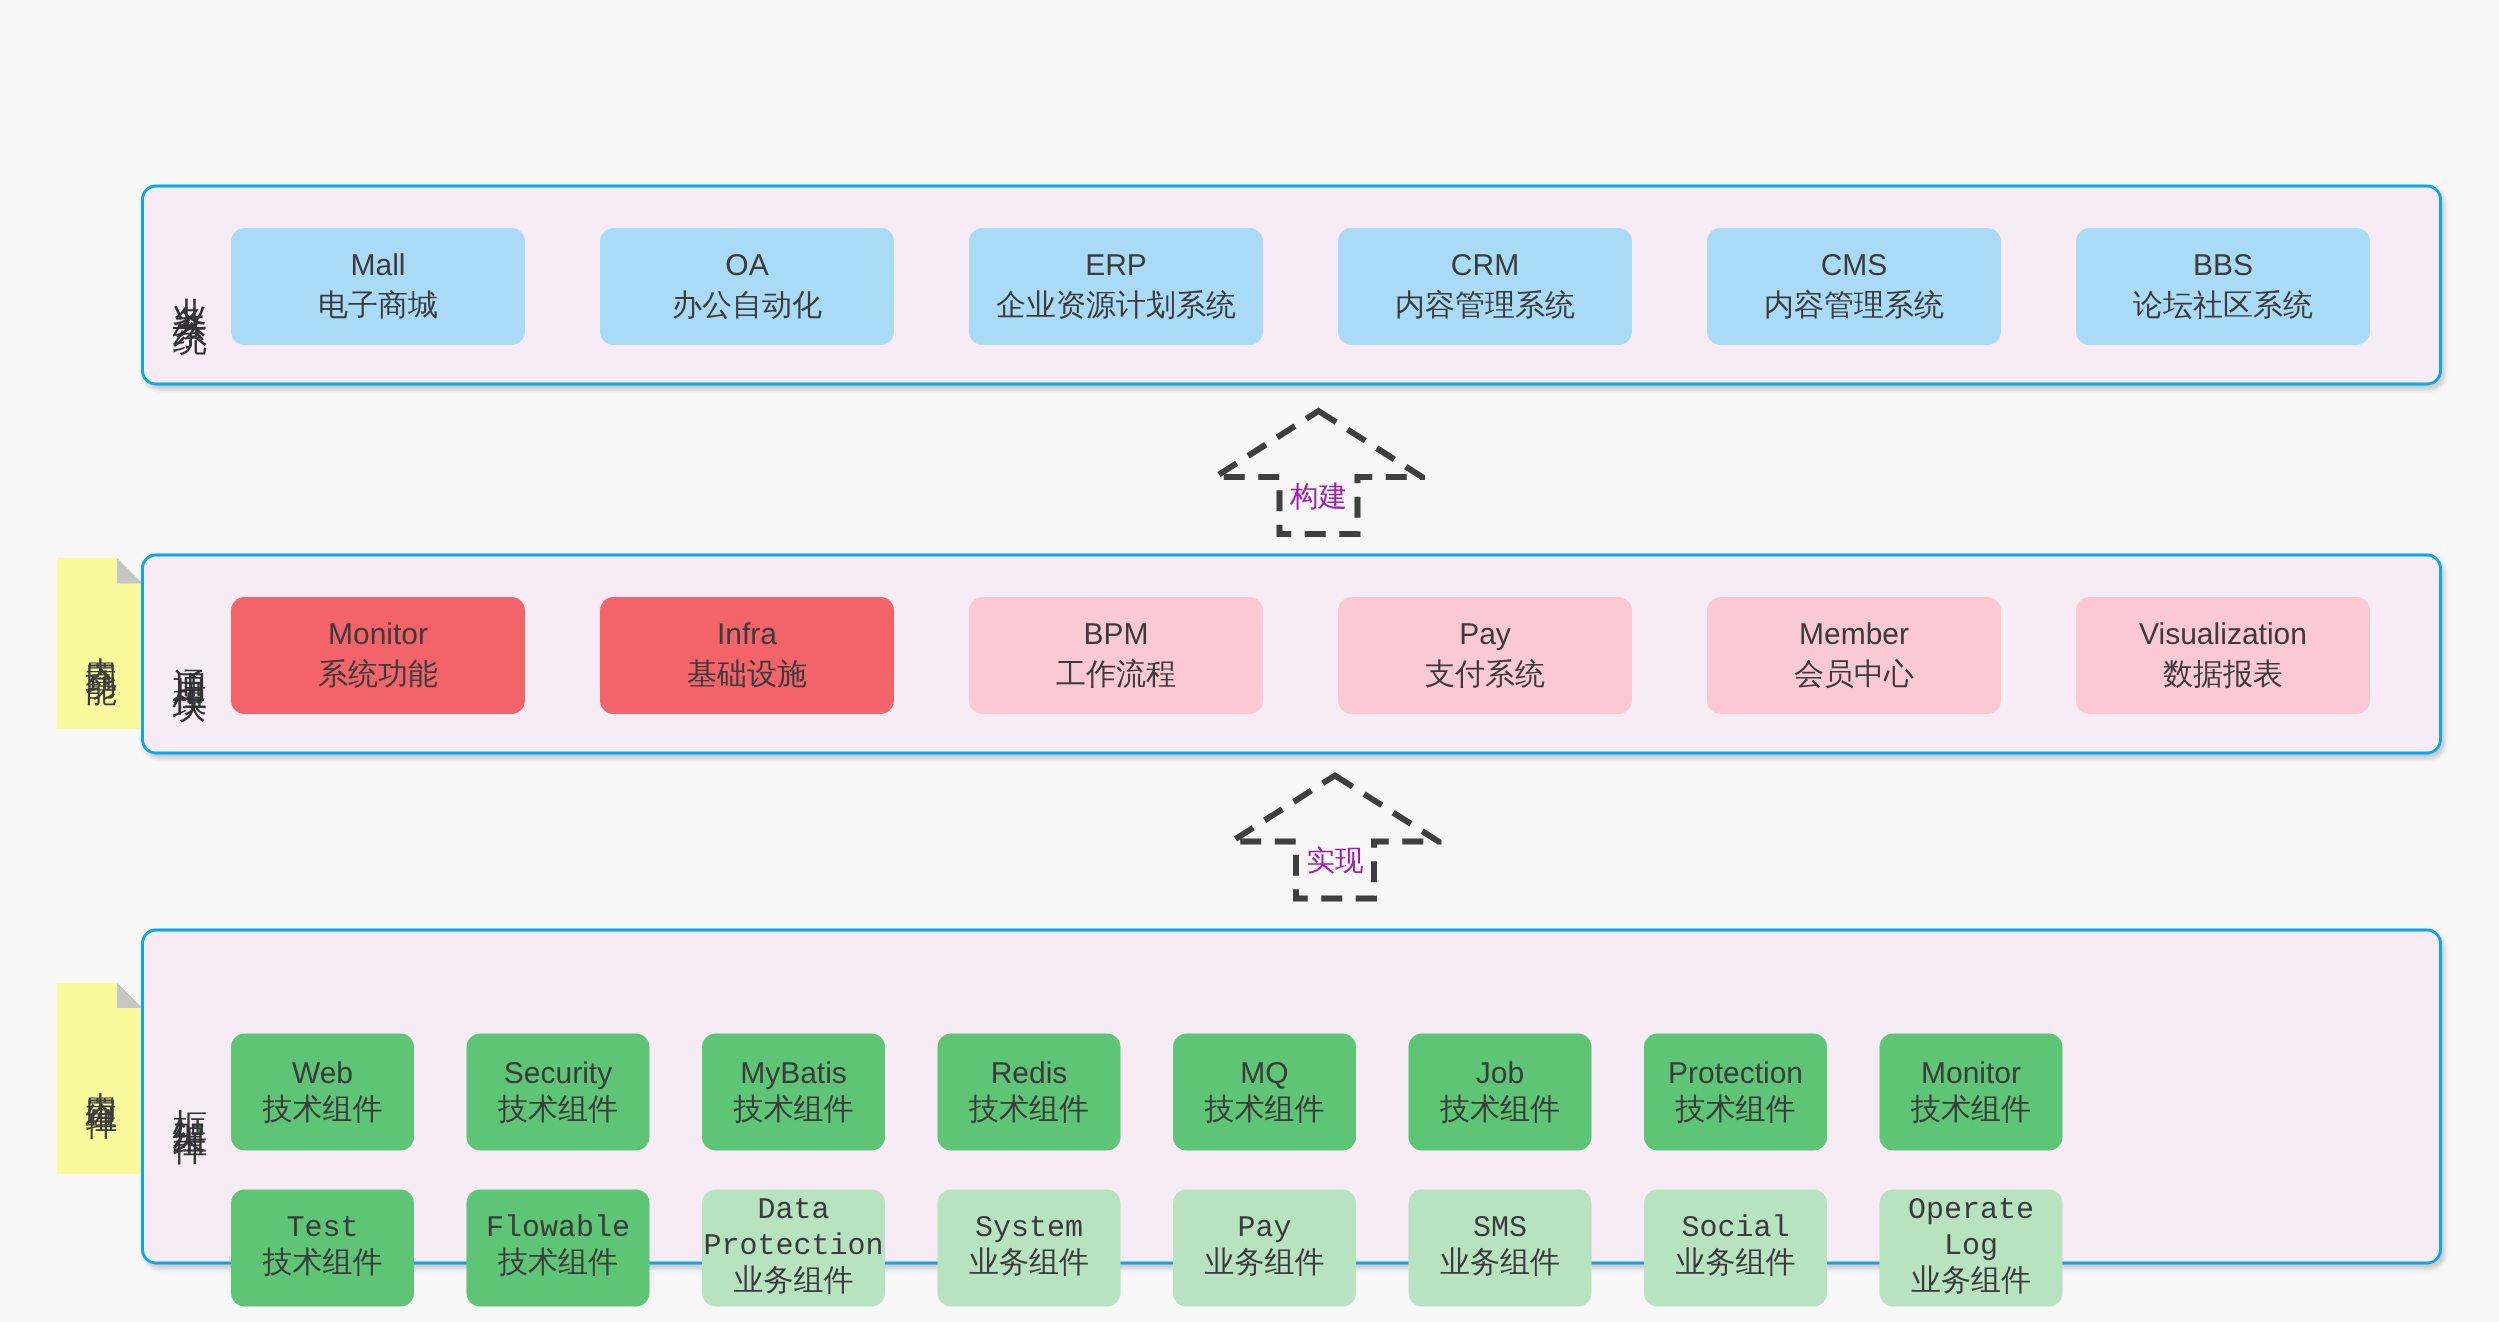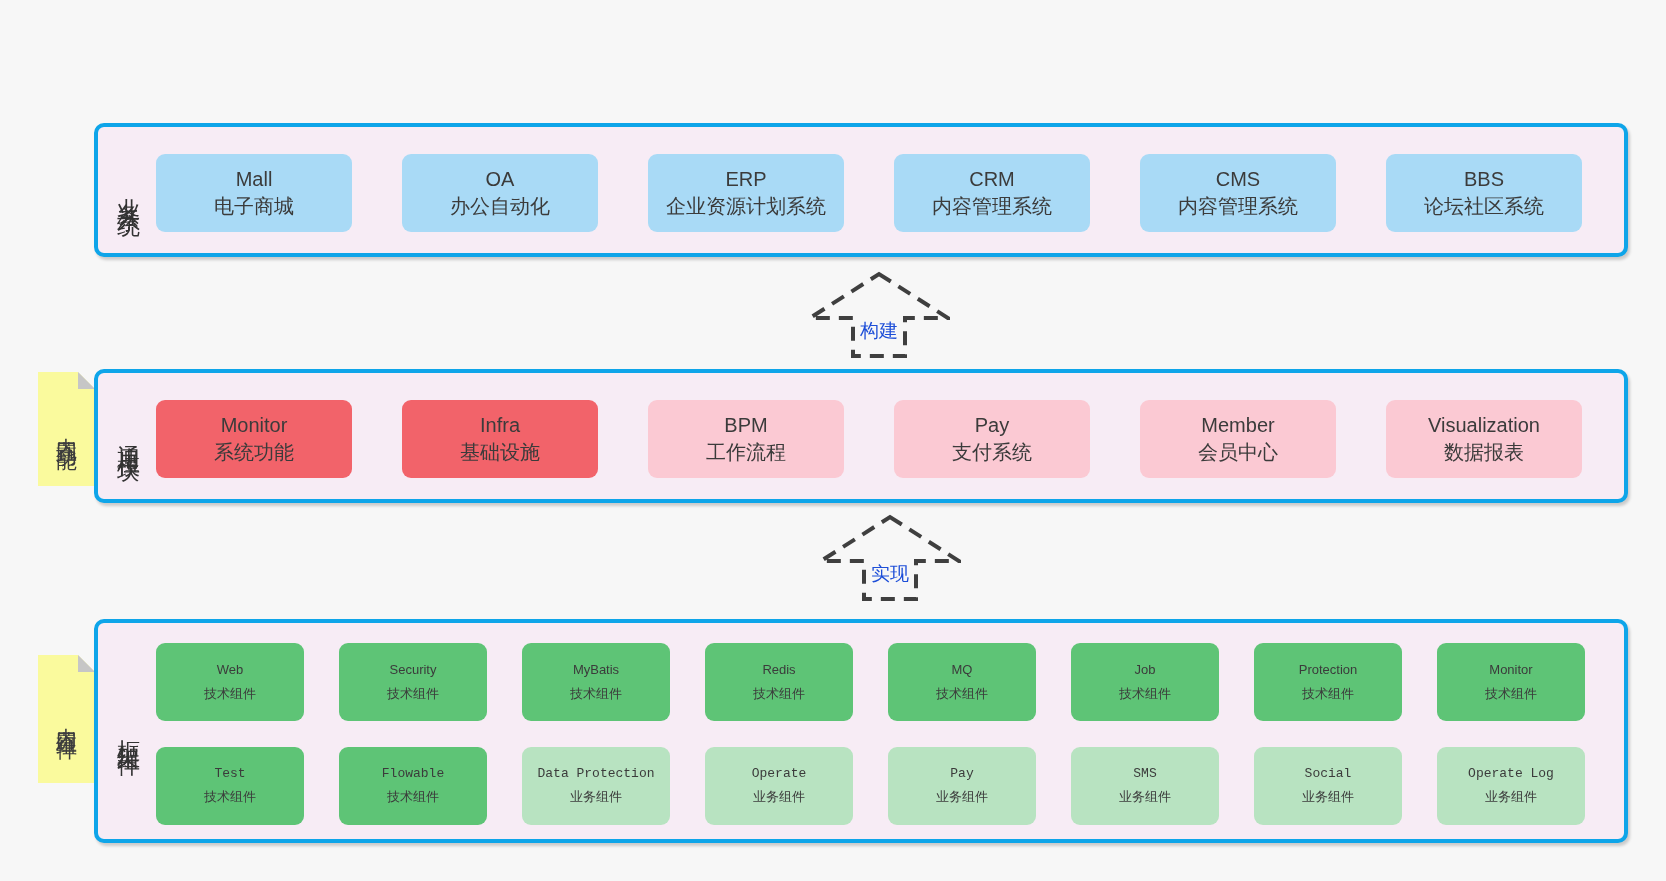--- a/index.html
+++ b/index.html
@@ -1,41 +1,41 @@
 <!DOCTYPE html>
 <html><head>
 <meta charset="utf-8">
 <style>
   html,body{margin:0;padding:0;background:#f7f7f7;}
   body{font-family:"Liberation Sans","DejaVu Sans",sans-serif;color:#3b3b3b;}
   .canvas{position:relative;width:1666px;height:881px;background:#f7f7f7;overflow:hidden;}
 
   
   .band{position:absolute;left:94px;width:1534px;background:#f7ecf5;
-        border:4px solid #0ea5e9;border-radius:10px;box-sizing:border-box;
+        border:2px solid #0ea5e9;border-radius:10px;box-sizing:border-box;
         box-shadow:2px 3px 3px rgba(0,0,0,.18);z-index:2;}
   .band-1{top:123px;height:134px;}
   .band-2{top:369px;height:134px;}
   .band-3{top:619px;height:224px;}
 
   .band-label{position:absolute;left:16px;top:50%;transform:translateY(-50%);
         writing-mode:vertical-rl;text-orientation:upright;font-size:23px;
         letter-spacing:5px;color:#333;white-space:nowrap;}
 
   
   .row{position:absolute;display:flex;}
   .row-six{left:58px;top:27px;gap:50px;}
   .row-a{left:58px;top:20px;gap:35px;}
   .row-b{left:58px;top:124px;gap:35px;font-family:Liberation Mono, monospace;}
 
   .box{border-radius:9px;display:flex;flex-direction:column;align-items:center;
        justify-content:center;text-align:center;}
   .box-big{width:196px;height:78px;font-size:20px;line-height:27px;}
-  .box-small{width:148px;height:78px;font-size:13px;line-height:24px;
-       padding:0 14px;box-sizing:border-box;}
+  .box-small{width:122px;height:78px;font-size:20px;line-height:24px;
+       padding:0 14px;box-sizing:border-box;margin-top:48px;}
   .blue{background:#a9daf6;}
   .red{background:#f2636a;}
   .pink{background:#fbc9d3;}
   .green{background:#5ec476;}
   .lgreen{background:#b8e3c1;}
 
   
   .sticky{position:absolute;width:57px;background:#fafa9d;z-index:1;
         clip-path:polygon(0 0,calc(100% - 17px) 0,100% 17px,100% 100%,0 100%);}
   .sticky-1{left:38px;top:372px;height:114px;}
@@ -45,21 +45,21 @@
   .sticky-text{position:absolute;left:50%;top:50%;transform:translate(-50%,-50%);
         writing-mode:vertical-rl;text-orientation:upright;font-size:21px;
         letter-spacing:4px;color:#3d3d3d;white-space:nowrap;}
 
   
   .arrow{position:absolute;width:142px;height:88px;z-index:1;}
   .arrow-1{left:808px;top:271px;}
   .arrow-2{left:819px;top:514px;}
   .arrow svg{display:block;}
   .arrow-label{position:absolute;left:50%;top:46px;transform:translateX(-50%);
-        background:#f7f7f7;padding:1px 4px;font-size:19px;color:#1d4ed8;
+        background:#f7f7f7;padding:1px 4px;font-size:19px;color:#a21caf;
         white-space:nowrap;}
 </style>
 </head>
 <body>
 
 <div class="canvas">
 
   <section class="band band-1">
     <div class="band-label">业务系统</div>
     <div class="row row-six">
@@ -187,21 +187,21 @@
       </div>
       <div class="box box-small green">
         <div>Flowable</div>
         <div>技术组件</div>
       </div>
       <div class="box box-small lgreen">
         <div>Data Protection</div>
         <div>业务组件</div>
       </div>
       <div class="box box-small lgreen">
-        <div>Operate</div>
+        <div>System</div>
         <div>业务组件</div>
       </div>
       <div class="box box-small lgreen">
         <div>Pay</div>
         <div>业务组件</div>
       </div>
       <div class="box box-small lgreen">
         <div>SMS</div>
         <div>业务组件</div>
       </div>

